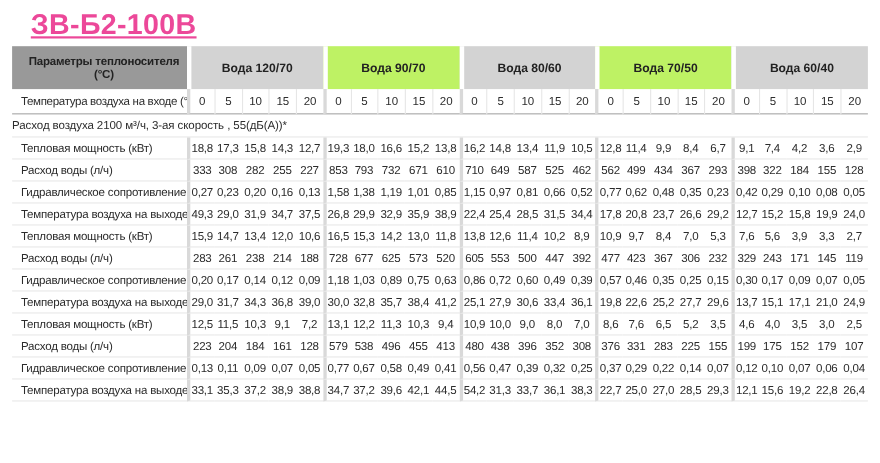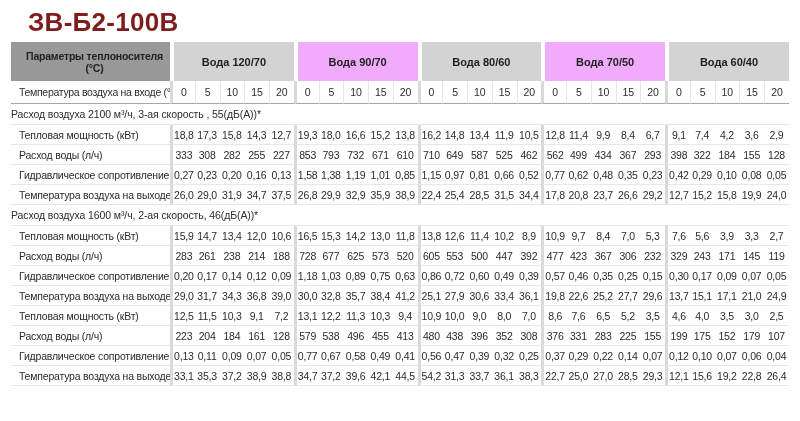--- a/index.html
+++ b/index.html
@@ -1,30 +1,30 @@
 <!DOCTYPE html>
 <html><head>
 <meta charset="utf-8">
 <style>
   * { margin:0; padding:0; box-sizing:border-box; }
   html,body { width:800px; height:421px; background:#ffffff; overflow:hidden;
               font-family:"Liberation Sans","DejaVu Sans",sans-serif; }
   h1 { padding:9px 0 0 28px; font-size:26px; line-height:1; font-weight:700;
-       color:#7f1d1d; letter-spacing:0.3px; margin-bottom:7px; }
+       color:#ec4899; letter-spacing:0.3px; margin-bottom:7px;text-decoration:underline; }
   table { border-collapse:separate; border-spacing:0; table-layout:fixed;
           width:778px; margin-left:11px; }
   th, td { box-sizing:border-box; font-weight:normal; overflow:hidden; }
   
   .group-row th { height:39px; font-size:11px; font-weight:700; color:#222;
                   text-align:center; vertical-align:middle; }
   .param-cell { background:#999999; text-align:left; padding-left:8px;
                 font-size:10.5px !important; letter-spacing:-0.2px; }
   .group-cell { border-left:4px solid #ffffff;margin-top:28px; }
   .group-cell.light { background:#d3d3d3; }
-  .group-cell.dark  { background:#f0abfc; }
+  .group-cell.dark  { background:#bef264; }
   
   .inlet-row td { height:23px; border-bottom:1px solid #a6a6a6; font-size:10.5px;
                   color:#2d2d2d; text-align:center; vertical-align:middle; }
   .inlet-cell { border-left:1px solid #e6e6e6; }
   
   .label-cell { text-align:left !important; padding-left:8px; font-size:10px;
                 letter-spacing:-0.3px; color:#3a3a3a; white-space:nowrap; }
   
   .section-row td { height:21px; border-bottom:1px solid #e8e8e8; font-size:10.5px;
                     color:#2d2d2d; text-align:left; vertical-align:middle;
@@ -189,21 +189,21 @@
         <td class="data-cell">0,35</td>
         <td class="data-cell">0,23</td>
         <td class="data-cell gs">0,42</td>
         <td class="data-cell">0,29</td>
         <td class="data-cell">0,10</td>
         <td class="data-cell">0,08</td>
         <td class="data-cell">0,05</td>
       </tr>
       <tr class="data-row">
         <td class="label-cell">Температура воздуха на выходе (°C)</td>
-        <td class="data-cell gs">26,0</td>
+        <td class="data-cell gs">49,3</td>
         <td class="data-cell">29,0</td>
         <td class="data-cell">31,9</td>
         <td class="data-cell">34,7</td>
         <td class="data-cell">37,5</td>
         <td class="data-cell gs">26,8</td>
         <td class="data-cell">29,9</td>
         <td class="data-cell">32,9</td>
         <td class="data-cell">35,9</td>
         <td class="data-cell">38,9</td>
         <td class="data-cell gs">22,4</td>
@@ -214,23 +214,20 @@
         <td class="data-cell gs">17,8</td>
         <td class="data-cell">20,8</td>
         <td class="data-cell">23,7</td>
         <td class="data-cell">26,6</td>
         <td class="data-cell">29,2</td>
         <td class="data-cell gs">12,7</td>
         <td class="data-cell">15,2</td>
         <td class="data-cell">15,8</td>
         <td class="data-cell">19,9</td>
         <td class="data-cell">24,0</td>
-      </tr>
-      <tr class="section-row">
-        <td colspan="26">Расход воздуха 1600 м³/ч, 2-ая скорость, 46(дБ(А))*</td>
       </tr>
       <tr class="data-row">
         <td class="label-cell">Тепловая мощность (кВт)</td>
         <td class="data-cell gs">15,9</td>
         <td class="data-cell">14,7</td>
         <td class="data-cell">13,4</td>
         <td class="data-cell">12,0</td>
         <td class="data-cell">10,6</td>
         <td class="data-cell gs">16,5</td>
         <td class="data-cell">15,3</td>

